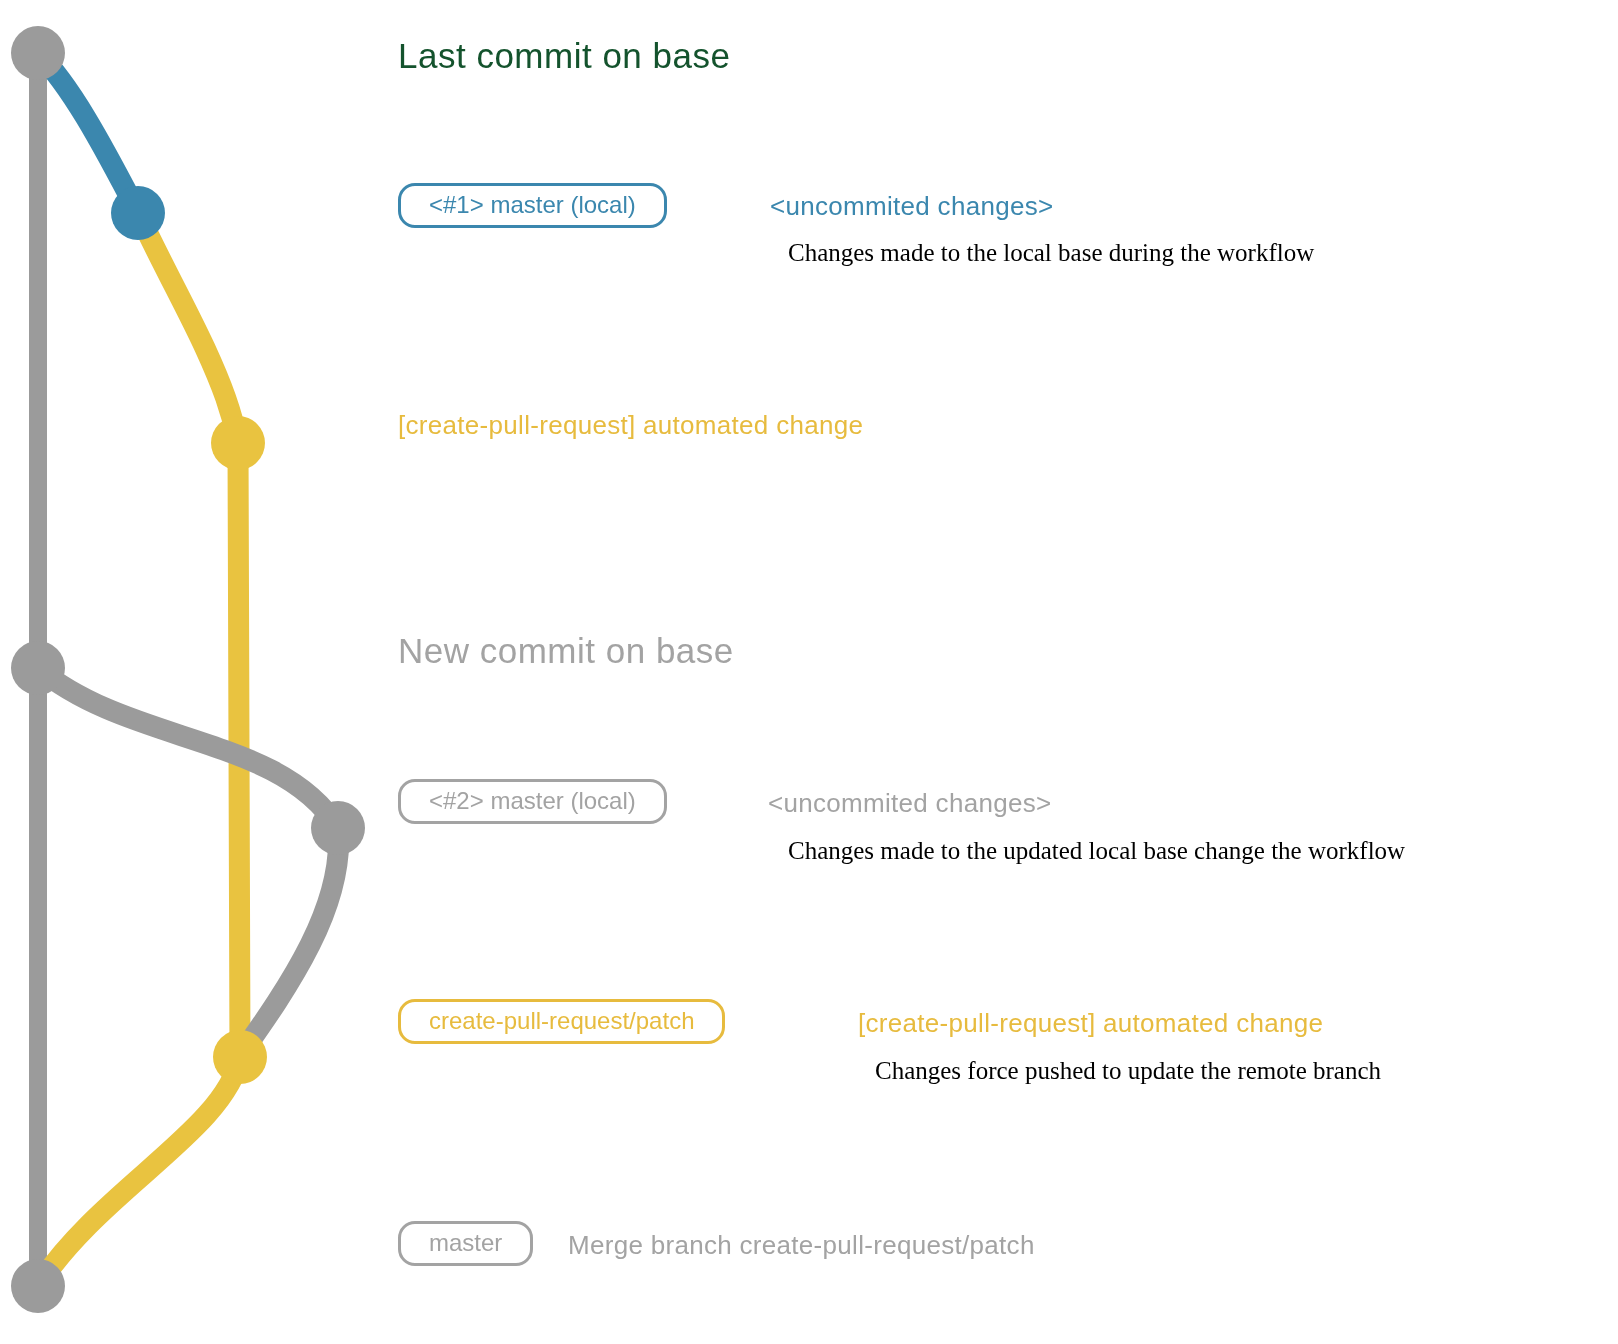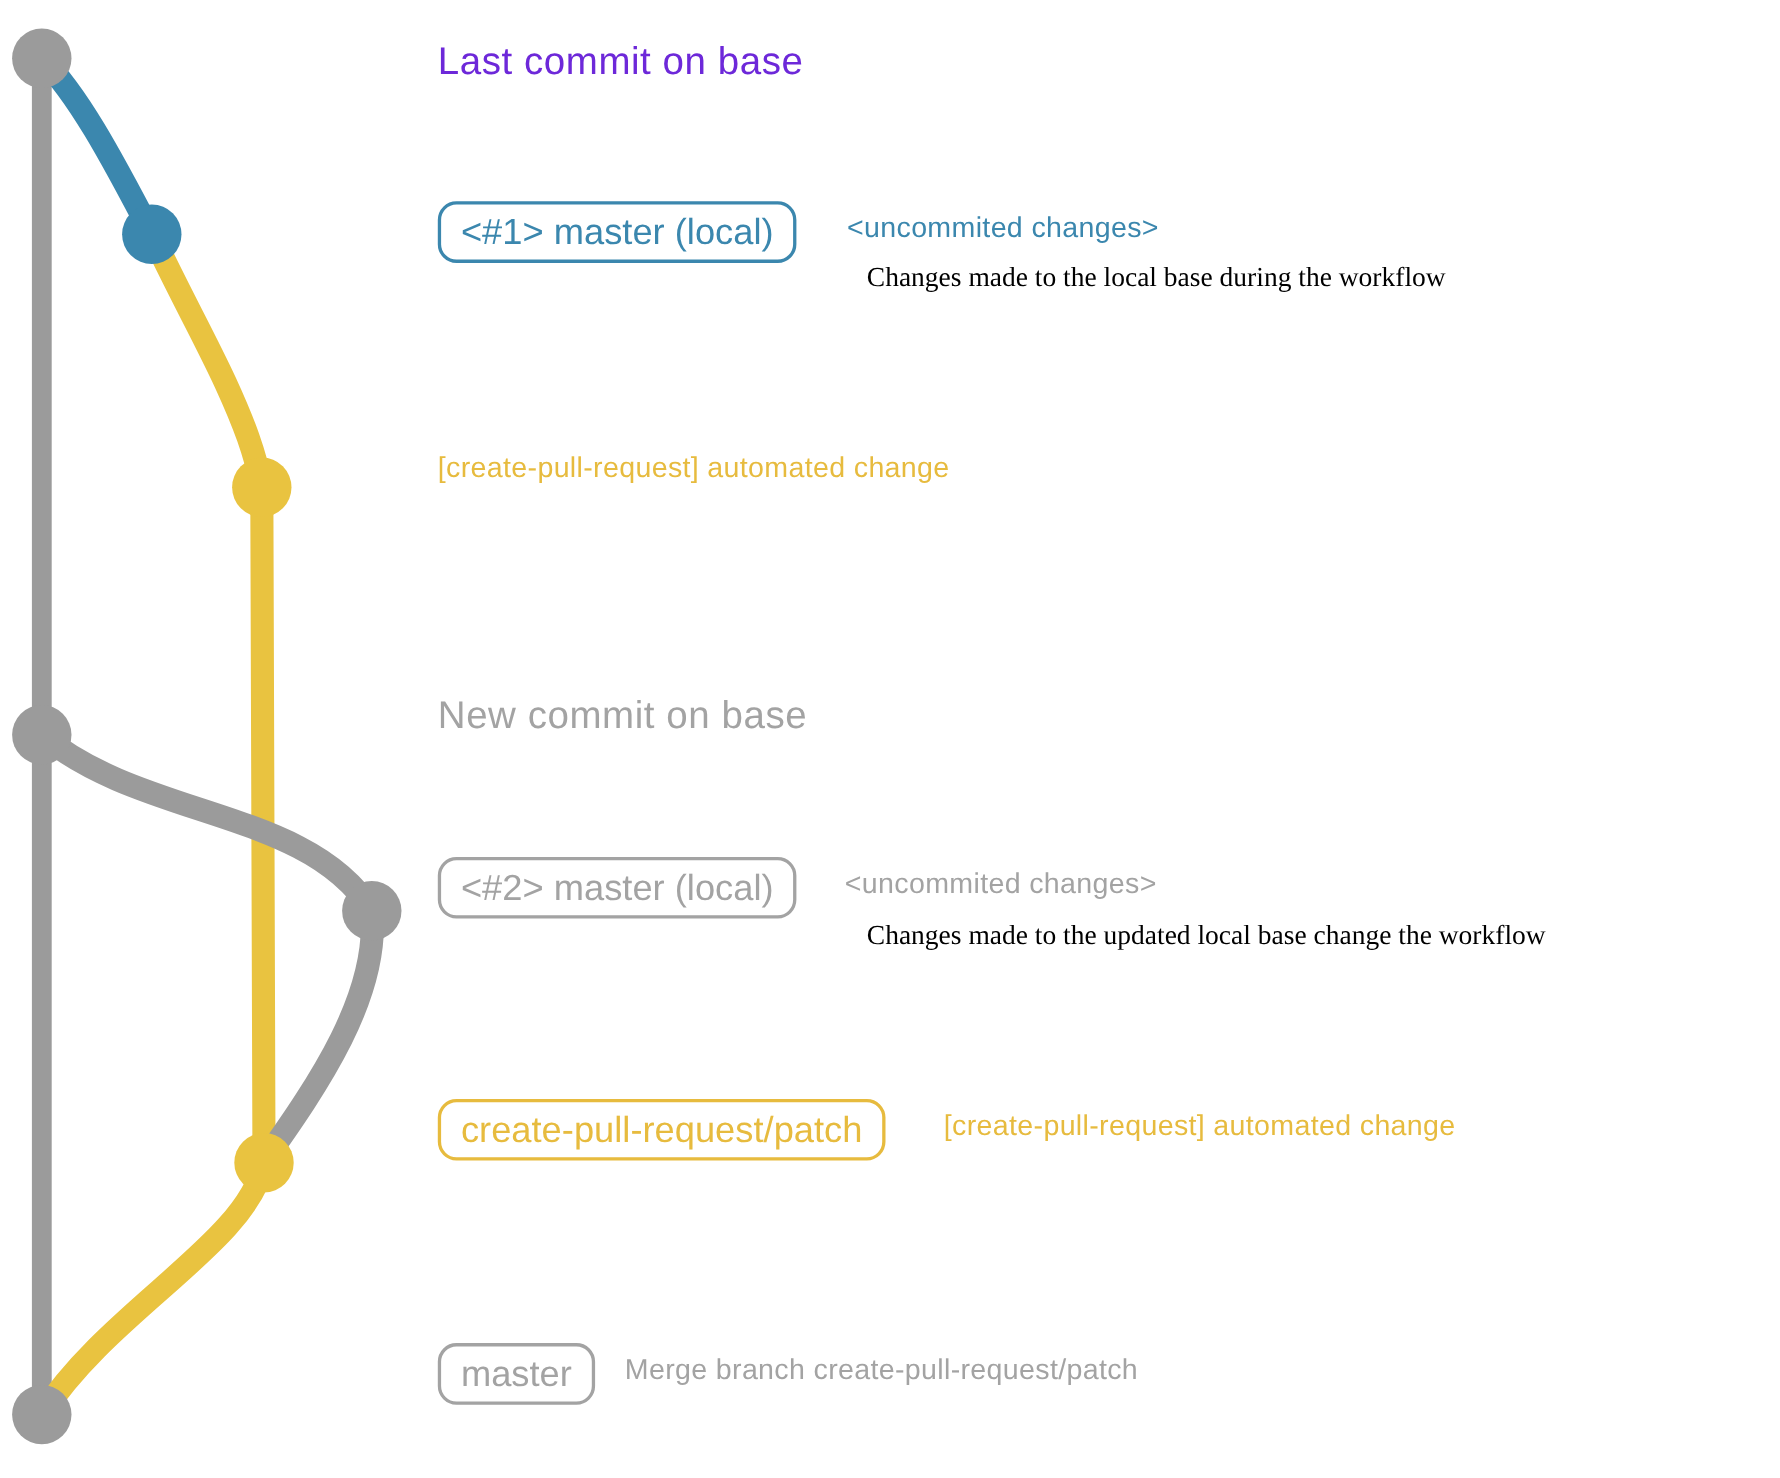--- a/index.html
+++ b/index.html
@@ -19,25 +19,25 @@
     white-space: nowrap;
   }
   .label {
     position: absolute;
     font-size: 26px;
     letter-spacing: 0.3px;
     white-space: nowrap;
   }
   .badge {
     position: absolute;
-    font-size: 33px;
+    font-size: 24px;
     line-height: 1.2;
     border: 3px solid currentColor;
     border-radius: 17px;
-    padding: 5px 18px;
+    padding: 5px 28px;
     white-space: nowrap;
     box-sizing: border-box;
     background: #ffffff;
   }
   .caption {
     position: absolute;
     font-family: "Liberation Serif", serif;
     font-size: 25px;
     color: #000000;
     white-space: nowrap;
@@ -66,33 +66,34 @@
 
     <circle cx="38" cy="53" r="27" fill="#9b9b9b"></circle>
     <circle cx="138" cy="213" r="27" fill="#3b87ae"></circle>
     <circle cx="238" cy="443" r="27" fill="#e9c340"></circle>
     <circle cx="38" cy="668" r="27" fill="#9b9b9b"></circle>
     <circle cx="338" cy="828" r="27" fill="#9b9b9b"></circle>
     <circle cx="240" cy="1057" r="27" fill="#e9c340"></circle>
     <circle cx="38" cy="1286" r="27" fill="#9b9b9b"></circle>
   </svg>
 
-  <div class="title" style="left: 398px; top: 36px; color: #6d28d9;">Last commit on base</div>
+  <div class="title" style="left: 398px; top: 36px; color: #14532d;">Last commit on base</div>
 
   <div class="badge" style="left: 398px; top: 183px; color: rgb(59, 135, 174);">&lt;#1&gt; master (local)</div>
   <div class="label" style="left: 770px; top: 191px; color: rgb(59, 135, 174);">&lt;uncommited changes&gt;</div>
   <div class="caption" style="left:788px; top:239px;">Changes made to the local base during the workflow</div>
 
   <div class="label" style="left: 398px; top: 410px; color: rgb(231, 187, 62);">[create-pull-request] automated change</div>
 
   <div class="title" style="left: 398px; top: 631px; color: rgb(163, 163, 163);">New commit on base</div>
 
   <div class="badge" style="left: 398px; top: 779px; color: rgb(163, 163, 163);">&lt;#2&gt; master (local)</div>
   <div class="label" style="left: 768px; top: 788px; color: rgb(163, 163, 163);">&lt;uncommited changes&gt;</div>
   <div class="caption" style="left:788px; top:837px;">Changes made to the updated local base change the workflow</div>
 
   <div class="badge" style="left: 398px; top: 999px; color: rgb(231, 187, 62);">create-pull-request/patch</div>
   <div class="label" style="left: 858px; top: 1008px; color: rgb(231, 187, 62);">[create-pull-request] automated change</div>
+  <div class="caption" style="left:875px; top:1057px;">Changes force pushed to update the remote branch</div>
 
   <div class="badge" style="left: 398px; top: 1221px; color: rgb(163, 163, 163);">master</div>
   <div class="label" style="left: 568px; top: 1230px; color: rgb(163, 163, 163);">Merge branch create-pull-request/patch</div>
 
 </div>
 
 </body></html>

